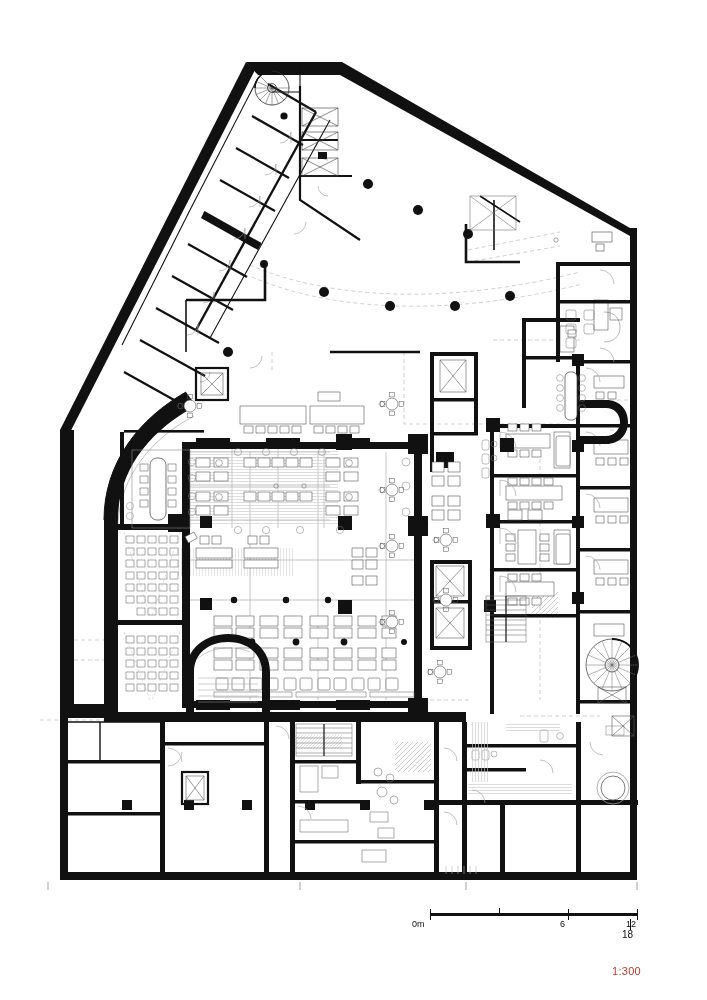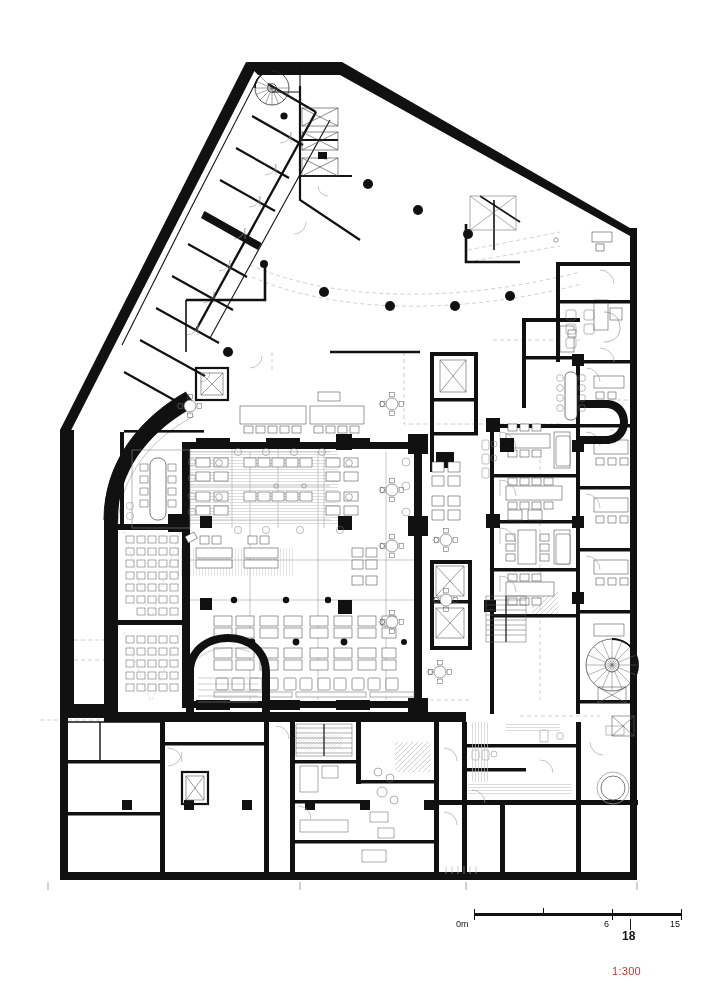--- a/index.html
+++ b/index.html
@@ -1,20 +1,20 @@
 <!DOCTYPE html>
 <html><head>
 <meta charset="utf-8">
 <style>
   html,body{margin:0;padding:0;background:#ffffff;}
   body{width:707px;height:1000px;position:relative;
        font-family:"Liberation Sans",sans-serif;overflow:hidden;}
   #sheet{position:absolute;inset:0;background:#ffffff;}
   #plan-svg{position:absolute;left:0;top:0;width:707px;height:1000px;display:block;}
-  .scalewrap{position:absolute;left:418px;top:905px;width:230px;height:40px;margin-left:44px;}
+  .scalewrap{position:absolute;left:418px;top:905px;width:230px;height:40px;}
   .scalebar{position:absolute;left:12px;top:8px;width:208px;height:3px;background:#111;}
   .tick{position:absolute;width:1px;background:#111;}
   .tick.major{height:11px;top:4px;}
   .tick.minor{height:5px;top:3px;}
   .slab{position:absolute;top:14px;font-size:9px;color:#111;letter-spacing:0;white-space:nowrap;}
   .scalenote{position:absolute;left:612px;top:933px;font-size:11px;color:#c0392b;
              font-family:"Liberation Sans",sans-serif;letter-spacing:0.3px;margin-top:32px;}
 </style>
 </head>
 <body>
@@ -945,21 +945,21 @@
   </svg>
 
   <div class="scalewrap">
     <div class="scalebar"></div>
     <div class="tick major" style="left:12px;"></div>
     <div class="tick minor" style="left:81px;"></div>
     <div class="tick major" style="left:150px;"></div>
     <div class="tick major" style="left:219px;"></div>
     <div class="slab" style="left:-6px;">0m</div>
     <div class="slab" style="left:142px;">6</div>
-    <div class="slab" style="left:208px;">15</div>
+    <div class="slab" style="left:208px;">12</div>
 
   </div>
   <div style="position:absolute;left:630px;top:919px;width:1px;height:11px;background:#111;"></div>
-  <div style="position:absolute;left:622px;top:929px;font-size:12px;color:#111;font-weight:bold;">18</div>
+  <div style="position:absolute;left:622px;top:929px;font-size:10px;color:#111;">18</div>
 
   <div class="scalenote">1:300</div>
 
 </div>
 
 </body></html>

